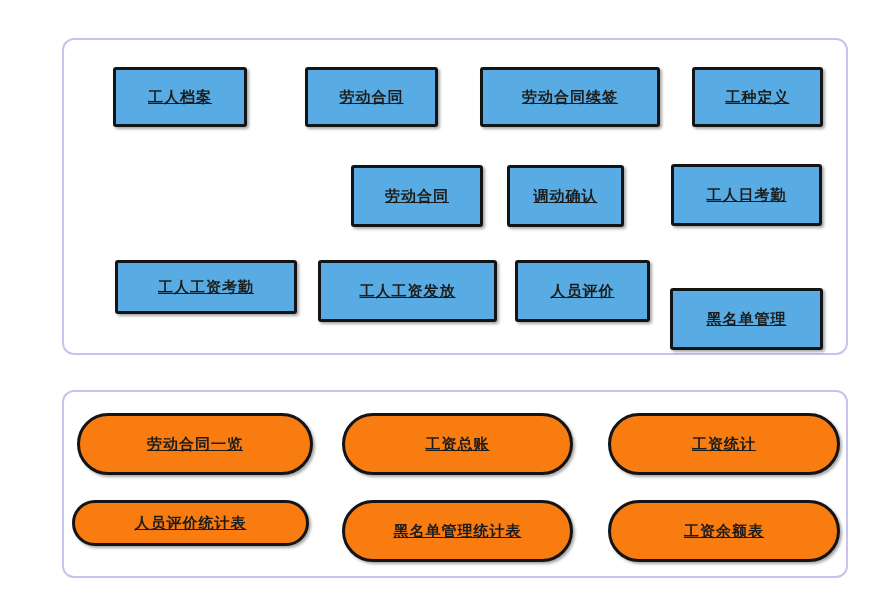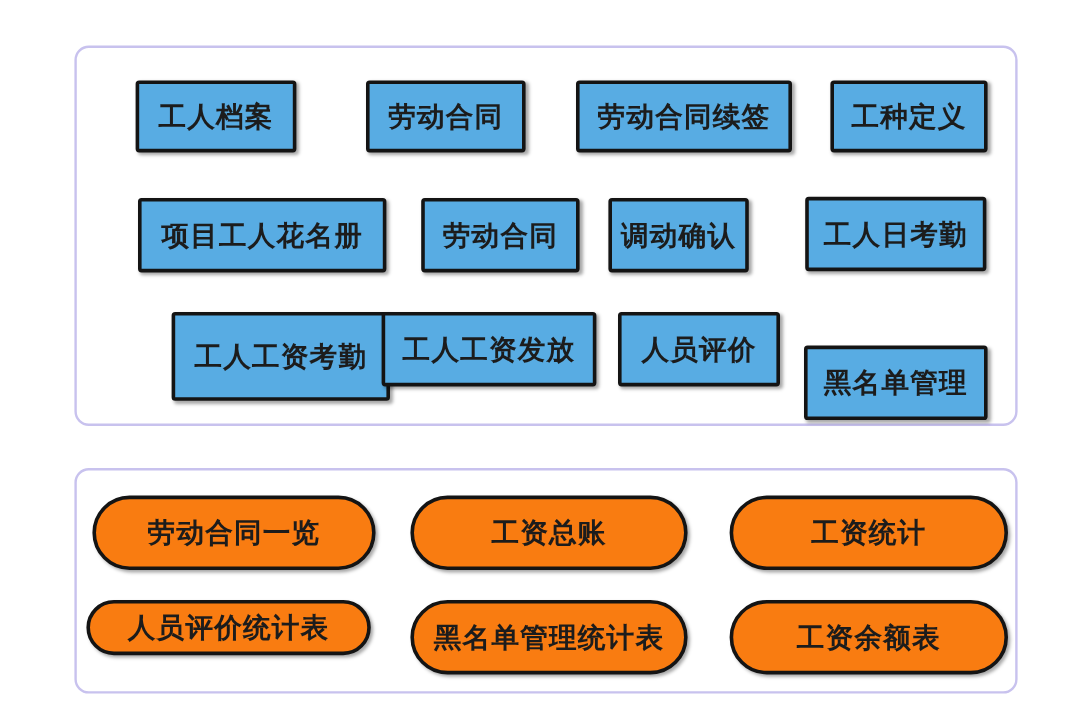--- a/index.html
+++ b/index.html
@@ -20,27 +20,28 @@
     border: 2px solid #c8c2ee;
     border-radius: 12px;
   }
   .panel-top    { left: 62px; top: 38px;  width: 786px; height: 317px; }
   .panel-bottom { left: 62px; top: 390px; width: 786px; height: 188px; }
   .node {
     position: absolute;
     display: flex;
     align-items: center;
     justify-content: center;
-    font-size: 23px;
+    font-size: 15px;
     font-weight: 700;
     color: #1c1c1c;
     letter-spacing: 1px;
     white-space: nowrap;
     cursor: pointer;
     box-shadow: 2px 2px 3px rgba(0,0,0,0.35);
+    text-decoration: underline;
   }
   .node-blue {
     background: #58ace3;
     border: 3px solid #141414;
     border-radius: 3px;
   }
   .node-orange {
     background: #f97c11;
     border: 3px solid #141414;
     border-radius: 31px;
@@ -49,21 +50,21 @@
   .n01 { left: 113px; top: 67px;  width: 134px; height: 60px; }
   .n02 { left: 305px; top: 67px;  width: 133px; height: 60px; }
   .n03 { left: 480px; top: 67px;  width: 180px; height: 60px; }
   .n04 { left: 692px; top: 67px;  width: 131px; height: 60px; }
   
   .n05 { left: 115px; top: 165px; width: 207px; height: 62px; }
   .n06 { left: 351px; top: 165px; width: 132px; height: 62px; }
   .n07 { left: 507px; top: 165px; width: 117px; height: 62px; }
   .n08 { left: 671px; top: 164px; width: 151px; height: 62px; }
   
-  .n09 { left: 115px; top: 260px; width: 182px; height: 74px; margin-left: 28px; }
+  .n09 { left: 115px; top: 260px; width: 182px; height: 54px; }
   .n10 { left: 318px; top: 260px; width: 179px; height: 62px; }
   .n11 { left: 515px; top: 260px; width: 135px; height: 62px; }
   .n12 { left: 670px; top: 260px; width: 153px; height: 62px; margin-top: 28px; }
   
   .n13 { left: 77px;  top: 413px; width: 236px; height: 62px; }
   .n14 { left: 342px; top: 413px; width: 231px; height: 62px; }
   .n15 { left: 608px; top: 413px; width: 232px; height: 62px; }
   
   .n16 { left: 72px;  top: 500px; width: 237px; height: 46px; }
   .n17 { left: 342px; top: 500px; width: 231px; height: 62px; }
@@ -75,21 +76,20 @@
 <div class="stage">
 
   <div class="panel panel-top"></div>
   <div class="panel panel-bottom"></div>
 
   <div class="node node-blue n01">工人档案</div>
   <div class="node node-blue n02">劳动合同</div>
   <div class="node node-blue n03">劳动合同续签</div>
   <div class="node node-blue n04">工种定义</div>
 
-  <div class="node node-blue n05">项目工人花名册</div>
   <div class="node node-blue n06">劳动合同</div>
   <div class="node node-blue n07">调动确认</div>
   <div class="node node-blue n08">工人日考勤</div>
 
   <div class="node node-blue n09">工人工资考勤</div>
   <div class="node node-blue n10">工人工资发放</div>
   <div class="node node-blue n11">人员评价</div>
   <div class="node node-blue n12">黑名单管理</div>
 
   <div class="node node-orange n13">劳动合同一览</div>

